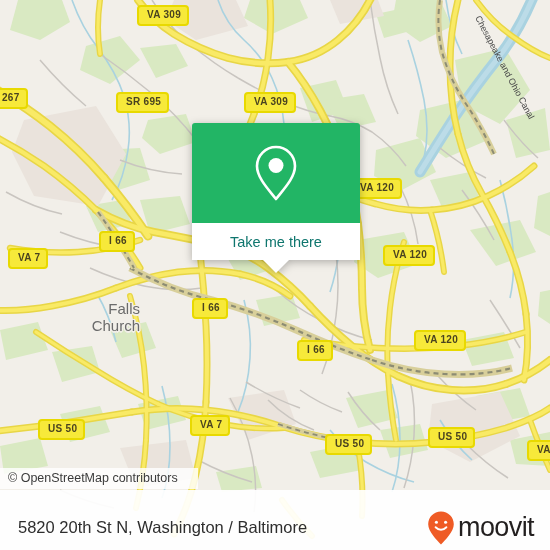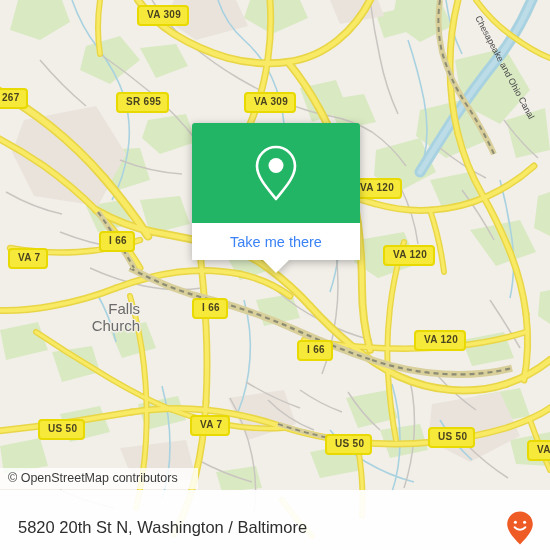--- a/index.html
+++ b/index.html
@@ -84,21 +84,21 @@
     justify-content: center;
   }
   #popup-body {
     background: #ffffff;
     height: 37px;
     display: flex;
     align-items: center;
     justify-content: center;
   }
   #popup-label {
-    color: #3b82f6;
+    color: #0f766e;
     font-size: 14.5px;
     font-family: "Liberation Sans", sans-serif;
   }
   #popup-tail {
     width: 0;
     height: 0;
     margin: 0 auto;
     border-left: 13px solid transparent;
     border-right: 13px solid transparent;
     border-top: 13px solid #ffffff;
@@ -427,16 +427,17 @@
 
   <div id="footer">
     <div id="footer-address">5820 20th St N, Washington / Baltimore</div>
     <div id="brand">
       <svg width="28" height="36" viewBox="0 0 28 36">
         <path d="M14 1.5 C6.8 1.5 1.2 7.1 1.2 14.3 C1.2 21.8 10 30.2 14 34.5 C18 30.2 26.8 21.8 26.8 14.3 C26.8 7.1 21.2 1.5 14 1.5 Z" fill="#ef5b25"></path>
         <circle cx="9.4" cy="12.2" r="1.55" fill="#ffffff"></circle>
         <circle cx="18.6" cy="12.2" r="1.55" fill="#ffffff"></circle>
         <path d="M8.6 17.2 Q14 22.4 19.4 17.2" fill="none" stroke="#ffffff" stroke-width="1.9" stroke-linecap="round"></path>
       </svg>
+      <span id="brand-text">moovit</span>
     </div>
   </div>
 
 </div>
 
 </body></html>

